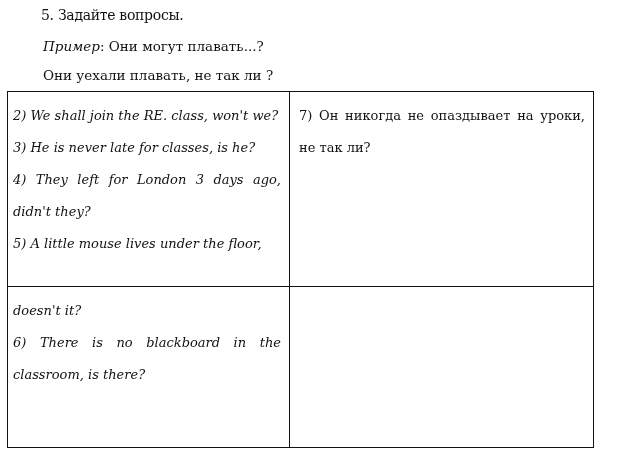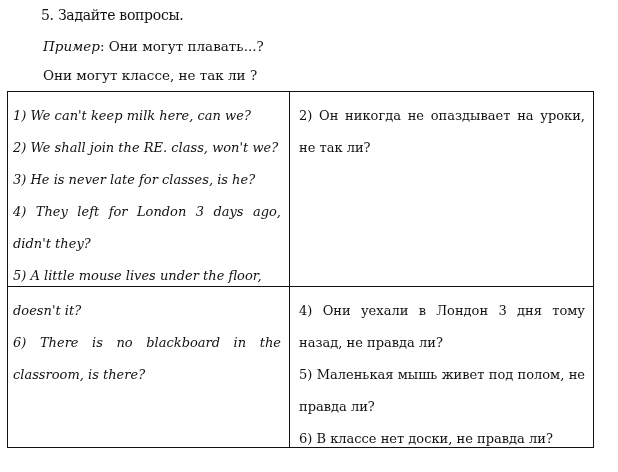--- a/index.html
+++ b/index.html
@@ -88,41 +88,35 @@
   </style>
 </head>
 <body>
 
 <div class="heading">5. Задайте вопросы.</div>
 
 <div class="example">
   <span class="label">Пример</span><span>: Они могут плавать...?</span>
 </div>
 
-<div class="example-answer">Они могут классе, не так ли ?</div>
+<div class="example-answer">Они уехали плавать, не так ли ?</div>
 
 <div class="grid">
   <div class="vline"></div>
   <div class="hline"></div>
 
   <div class="cell cell-tl">
-    <p>1) We can't keep milk here, can we?</p>
     <p>2) We shall join the RE. class, won't we?</p>
     <p>3) He is never late for classes, is he?</p>
     <p>4) They left for London 3 days ago, didn't they?</p>
     <p>5) A little mouse lives under the floor,</p>
   </div>
 
   <div class="cell cell-bl">
     <p>doesn't it?</p>
     <p>6) There is no blackboard in the classroom, is there?</p>
   </div>
 
   <div class="cell ru cell-tr">
-    <p>2) Он никогда не опаздывает на уроки, не так ли?</p>
+    <p>7) Он никогда не опаздывает на уроки, не так ли?</p>
   </div>
 
-  <div class="cell ru cell-br">
-    <p>4) Они уехали в Лондон 3 дня тому назад, не правда ли?</p>
-    <p>5) Маленькая мышь живет под полом, не правда ли?</p>
-    <p>6) В классе нет доски, не правда ли?</p>
-  </div>
 </div>
 
 </body></html>

